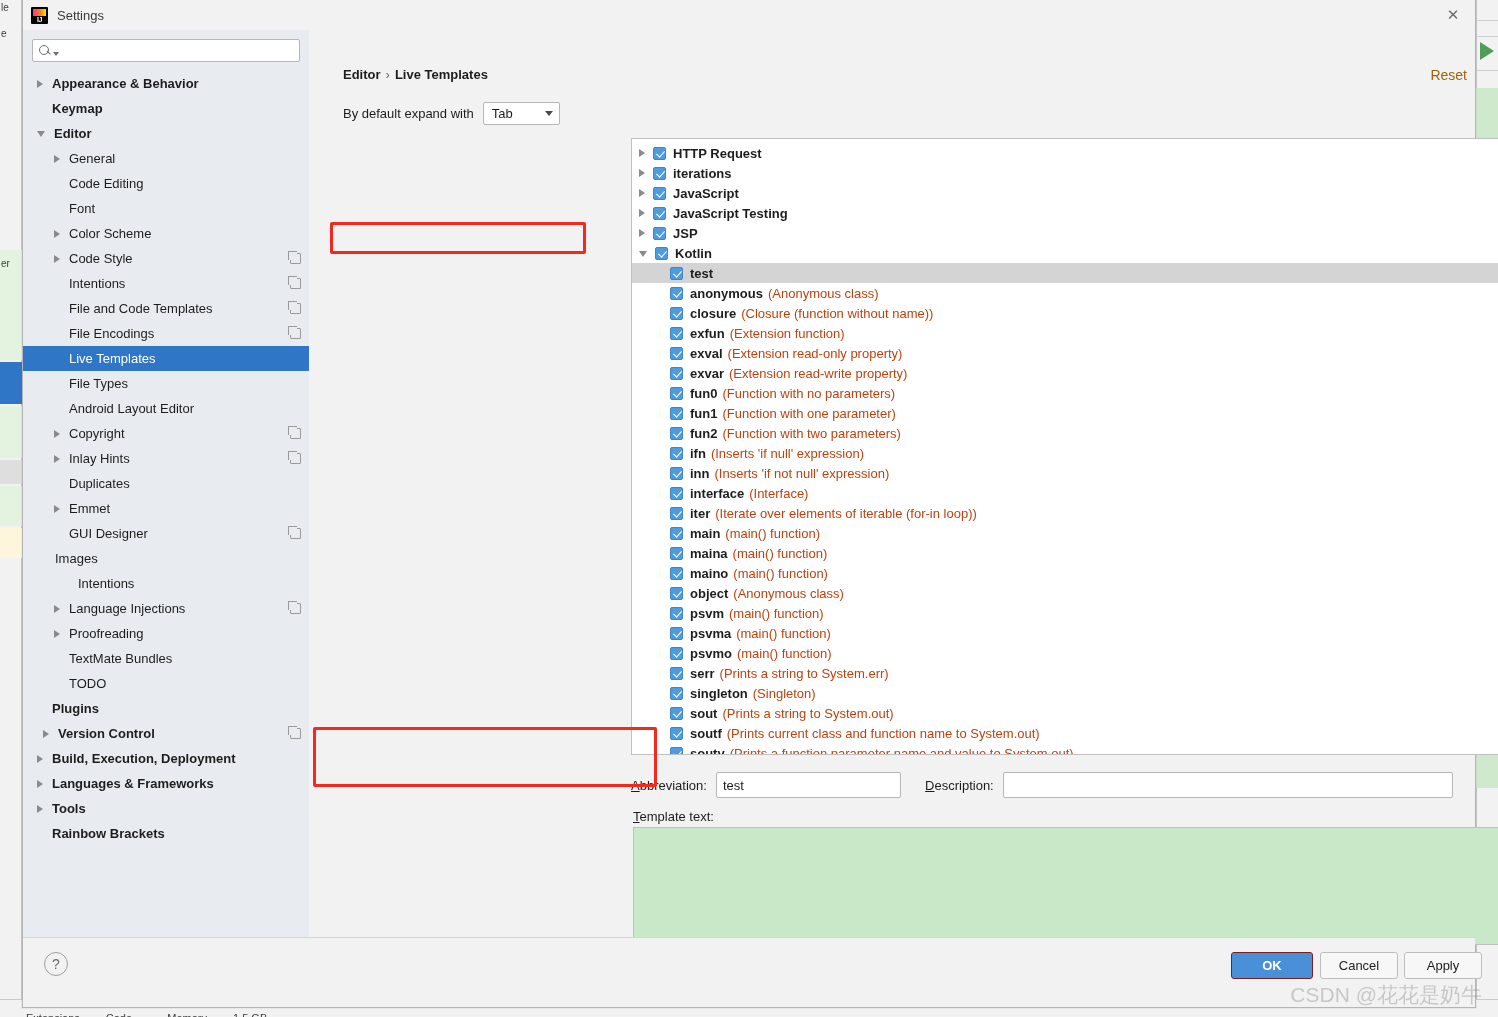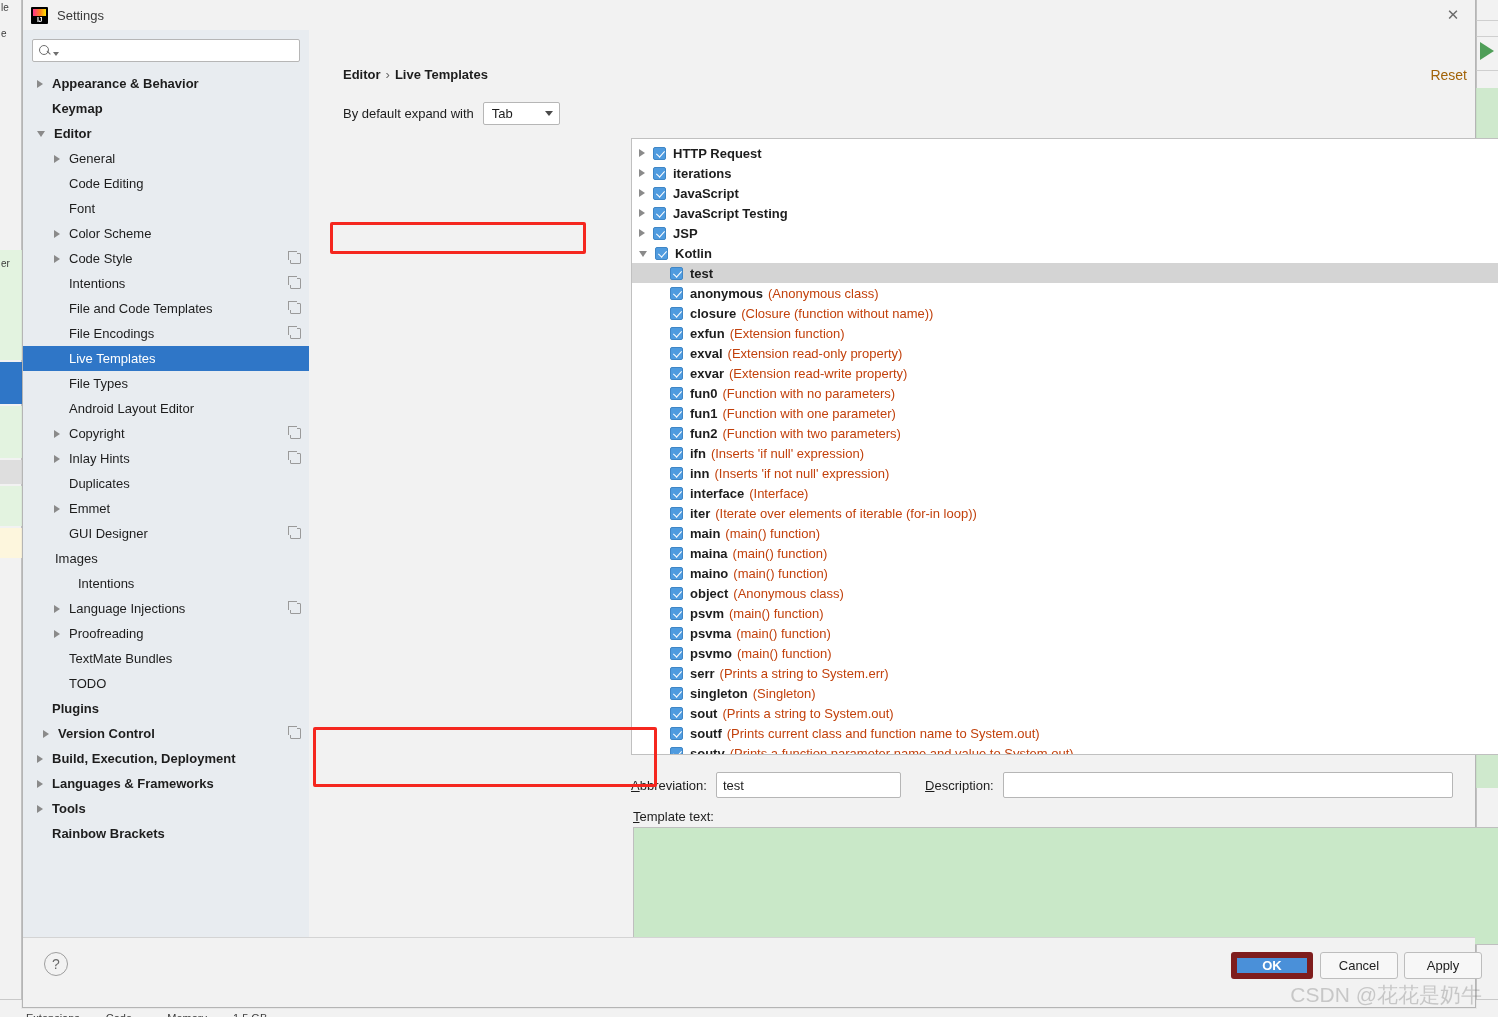--- a/index.html
+++ b/index.html
@@ -265,21 +265,21 @@
     display: flex; align-items: center; justify-content: center;
     font-size: 14px; color: #6a6a6a; cursor: default;
   }
   .dlg-btn {
     position: absolute; top: 14px; height: 27px; min-width: 78px;
     display: flex; align-items: center; justify-content: center;
     border-radius: 3px; font-size: 13px; cursor: default;
     background: #f7f7f7; border: 1px solid #bdbdbd; color: #1d1d1d;
   }
   .dlg-btn.primary {
-    background: #4a90d9; border: 6px solid #7f1d1d; color: #fff; font-weight: bold;
+    background: #4a90d9; border: 1px solid #7f1d1d; color: #fff; font-weight: bold;
   }
   .watermark {
     position: absolute; right: 16px; bottom: 8px;
     font-size: 21px; color: rgba(120,120,120,0.35);
     white-space: nowrap; pointer-events: none;
   }
 
   
   .annot {
     position: absolute; border: 3px solid #f5271f; border-radius: 2px;

